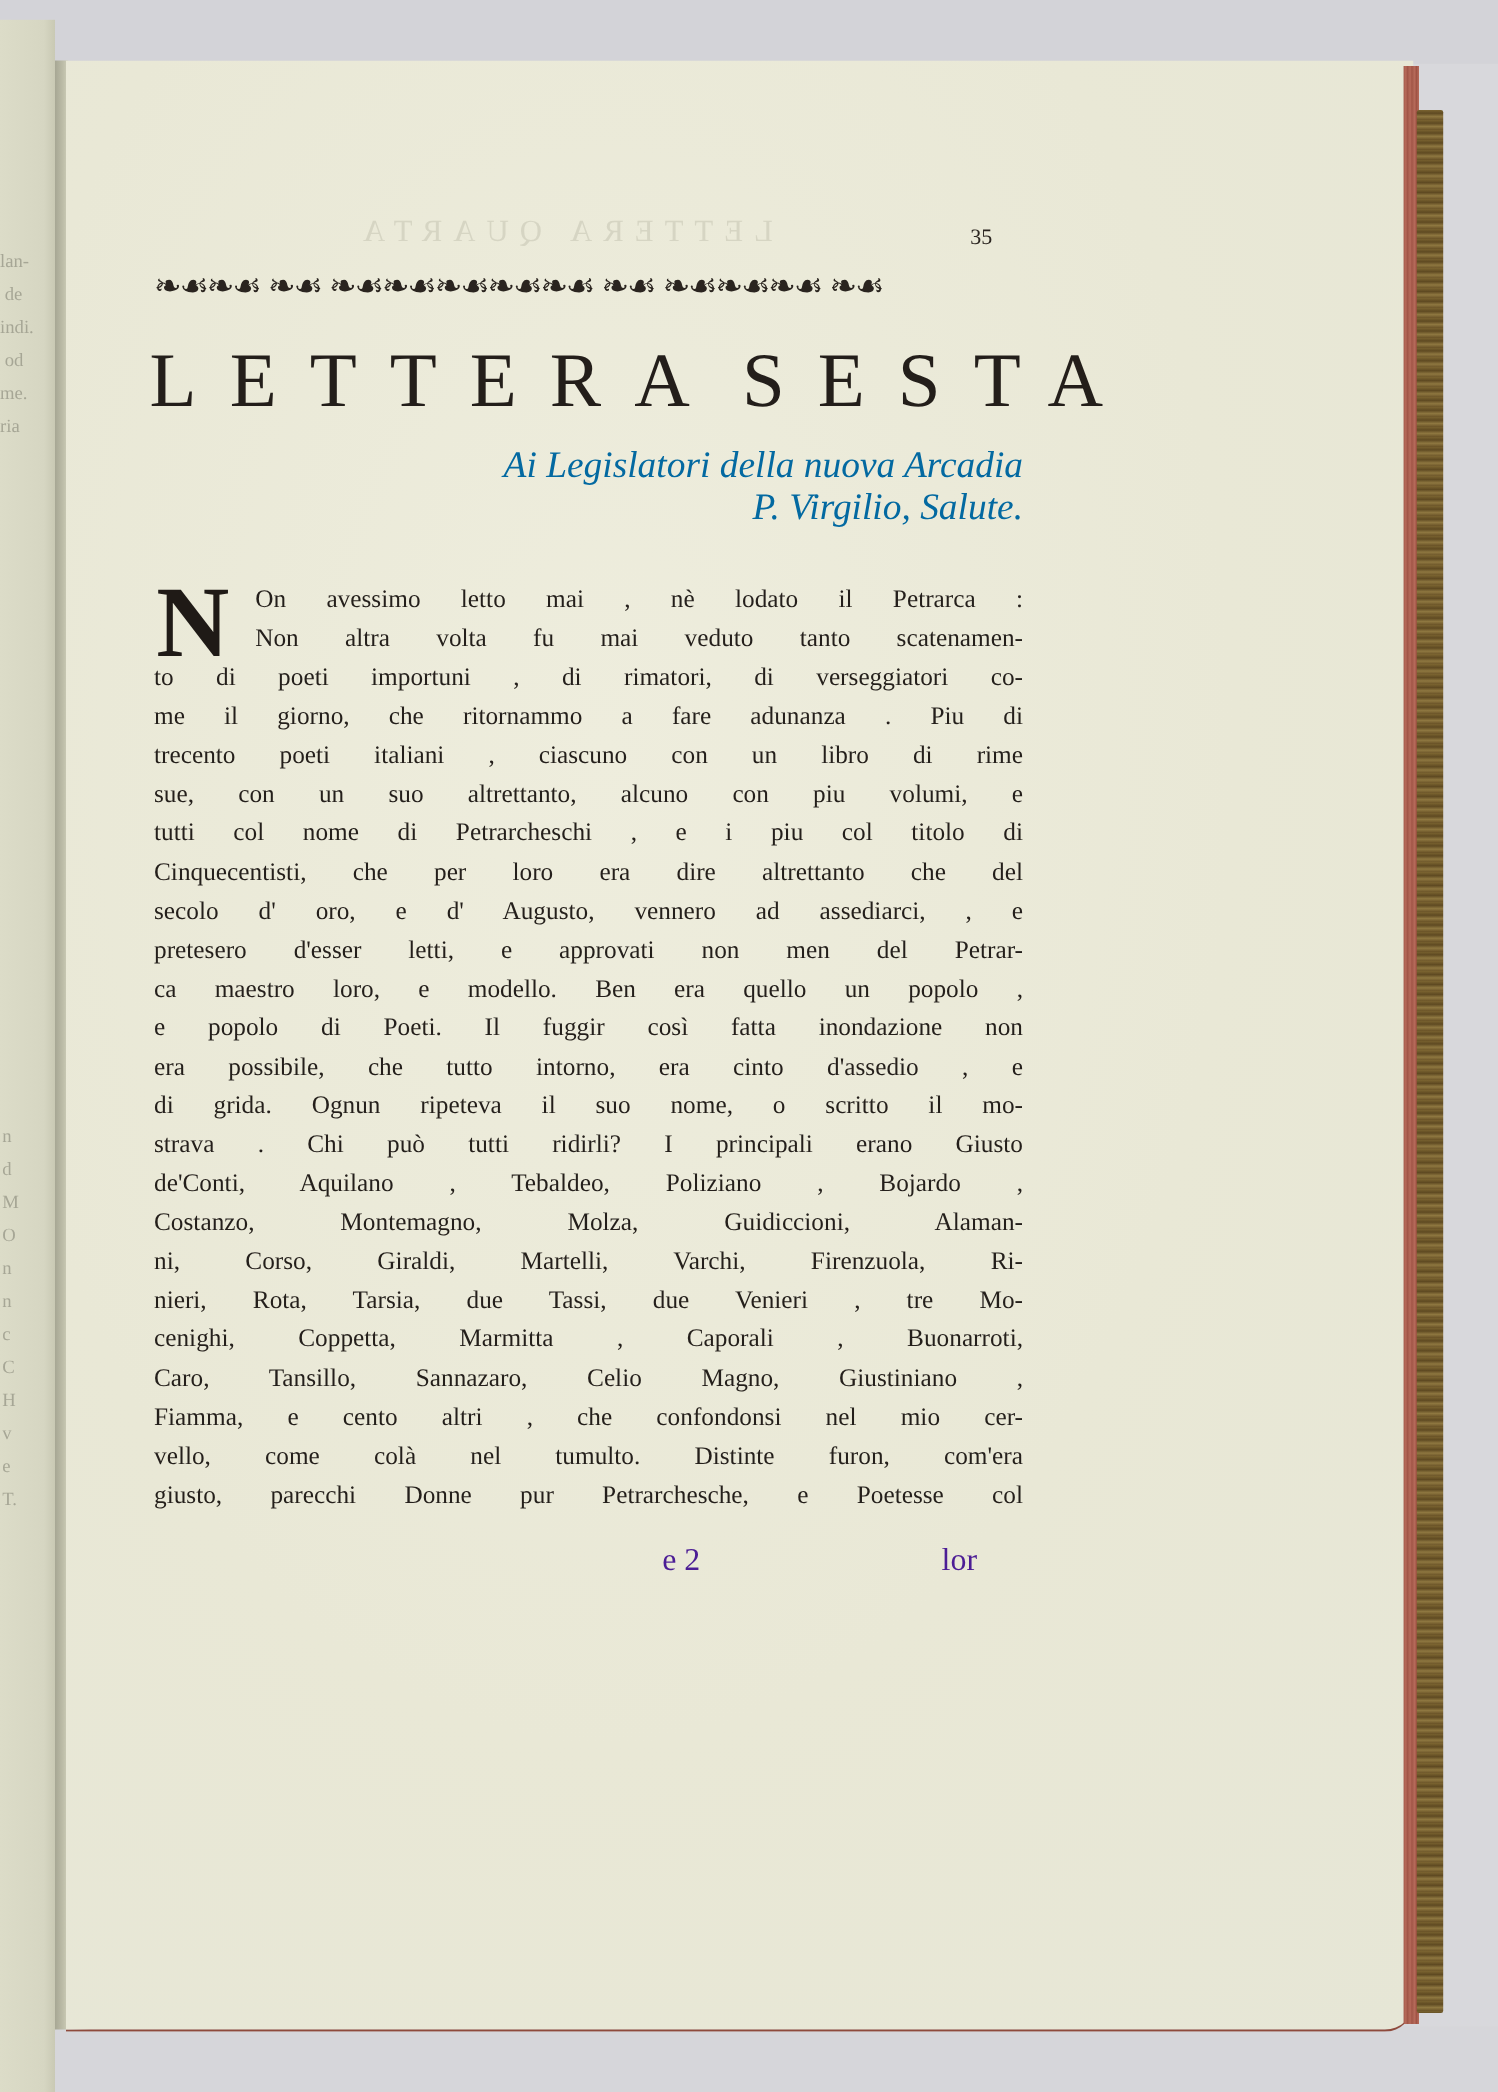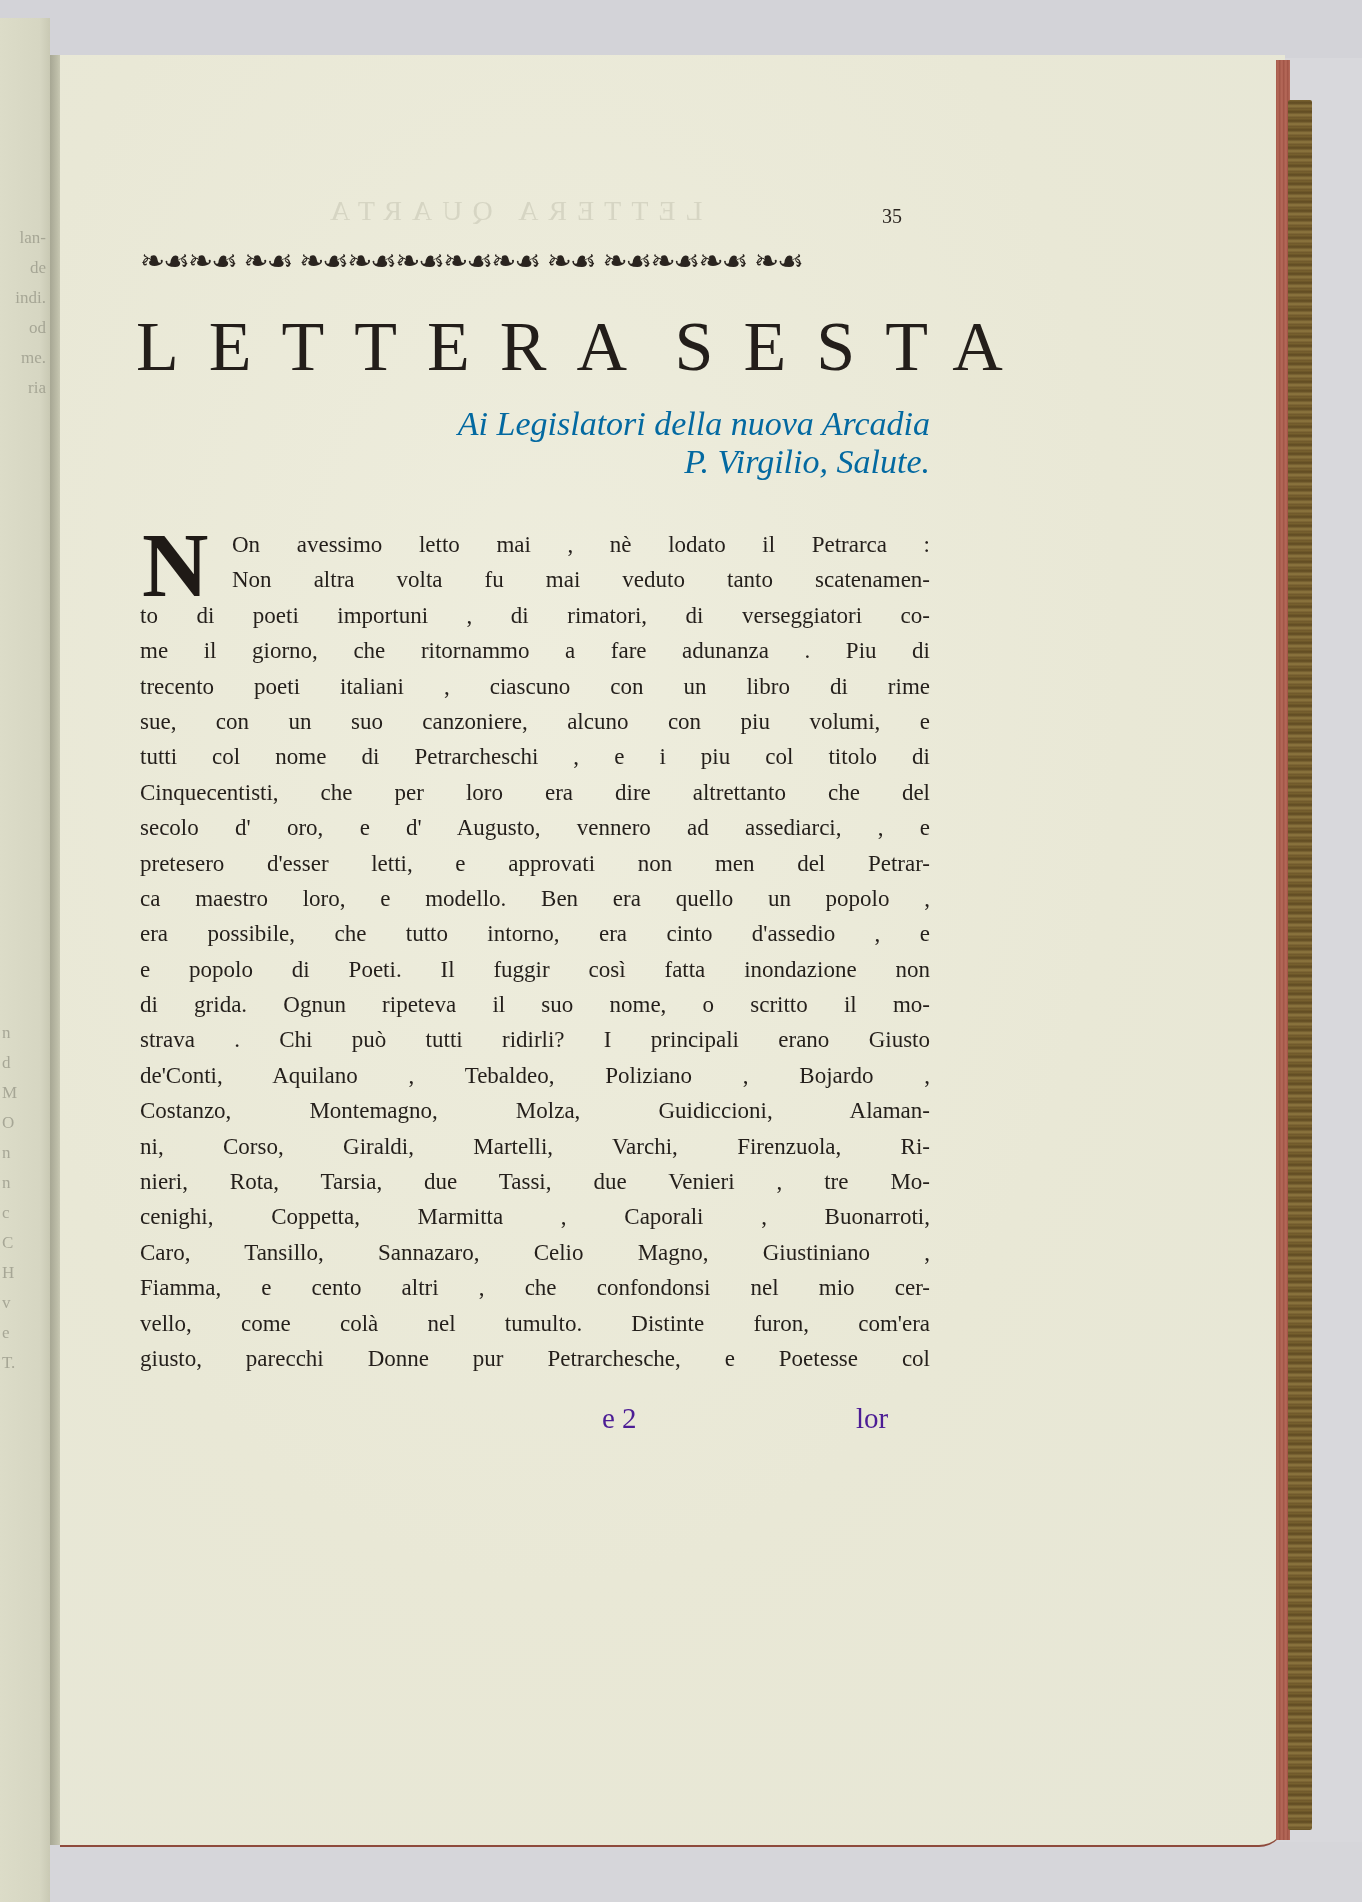--- a/index.html
+++ b/index.html
@@ -9,21 +9,21 @@
       font-family: "Liberation Serif", "DejaVu Serif", serif;
     }
     .backdrop-top { position: absolute; left: 0; top: 0; width: 1362px; height: 58px; background: #d3d3d8; }
     .backdrop-bottom { position: absolute; left: 0; top: 1842px; width: 1362px; height: 60px; background: #d6d6da; }
     .left-page {
       position: absolute; left: 0; top: 18px; width: 50px; height: 1884px;
       background: linear-gradient(90deg, #dcdcc8 0%, #d6d6c2 80%, #c9c9b4 100%);
     }
     .left-page-text {
       position: absolute; left: 0; top: 205px; width: 46px;
-      color: #9a9a8a; font-size: 17px; line-height: 30px; text-align: right;
+      color: #9a9a8a; font-size: 17px; line-height: 30px; 
       white-space: pre; overflow: hidden; opacity: 0.8;
     }
     .left-page-text.lower { top: 1000px; text-align: left; left: 2px; }
     .gutter {
       position: absolute; left: 50px; top: 55px; width: 12px; height: 1790px;
       background: linear-gradient(90deg, #a7a794 0%, #bdbda8 60%, #cfcfba 100%);
     }
     .page {
       position: absolute; left: 60px; top: 55px; width: 1225px; height: 1790px;
       background: radial-gradient(ellipse at 40% 35%, #eeeddd 0%, #e9e8d6 55%, #e6e6d6 100%);
@@ -130,28 +130,28 @@
 <div class="address l2">P. Virgilio, Salute.</div>
 
 <div class="dropcap">N</div>
 
 <div class="body-text">
   <span class="line indent">On avessimo letto mai ,  nè lodato il Petrarca :</span>
   <span class="line indent">Non altra volta fu mai veduto tanto scatenamen-</span>
   <span class="line">to di poeti importuni , di rimatori, di verseggiatori co-</span>
   <span class="line">me il giorno, che ritornammo a fare adunanza . Piu di</span>
   <span class="line">trecento poeti italiani , ciascuno con un libro di rime</span>
-  <span class="line">sue, con un suo canzoniere, alcuno con piu volumi, e</span>
+  <span class="line">sue, con un suo altrettanto, alcuno con piu volumi, e</span>
   <span class="line">tutti col nome di Petrarcheschi , e i piu col titolo di</span>
   <span class="line">Cinquecentisti, che per loro era dire altrettanto che del</span>
   <span class="line">secolo d' oro, e d' Augusto, vennero ad assediarci, , e</span>
   <span class="line">pretesero d'esser letti, e approvati non men del Petrar-</span>
   <span class="line">ca maestro loro, e modello. Ben era quello un popolo ,</span>
+  <span class="line">e popolo di Poeti. Il fuggir così fatta inondazione non</span>
   <span class="line">era possibile, che tutto intorno, era cinto d'assedio , e</span>
-  <span class="line">e popolo di Poeti. Il fuggir così fatta inondazione non</span>
   <span class="line">di grida. Ognun ripeteva il suo nome, o scritto il mo-</span>
   <span class="line">strava . Chi può tutti ridirli? I principali erano Giusto</span>
   <span class="line">de'Conti, Aquilano , Tebaldeo, Poliziano , Bojardo ,</span>
   <span class="line">Costanzo, Montemagno, Molza, Guidiccioni, Alaman-</span>
   <span class="line">ni, Corso, Giraldi, Martelli, Varchi, Firenzuola, Ri-</span>
   <span class="line">nieri, Rota, Tarsia, due Tassi, due Venieri , tre Mo-</span>
   <span class="line">cenighi, Coppetta, Marmitta , Caporali , Buonarroti,</span>
   <span class="line">Caro, Tansillo, Sannazaro, Celio Magno, Giustiniano ,</span>
   <span class="line">Fiamma, e cento altri , che confondonsi nel mio cer-</span>
   <span class="line">vello, come colà nel tumulto. Distinte furon, com'era</span>

